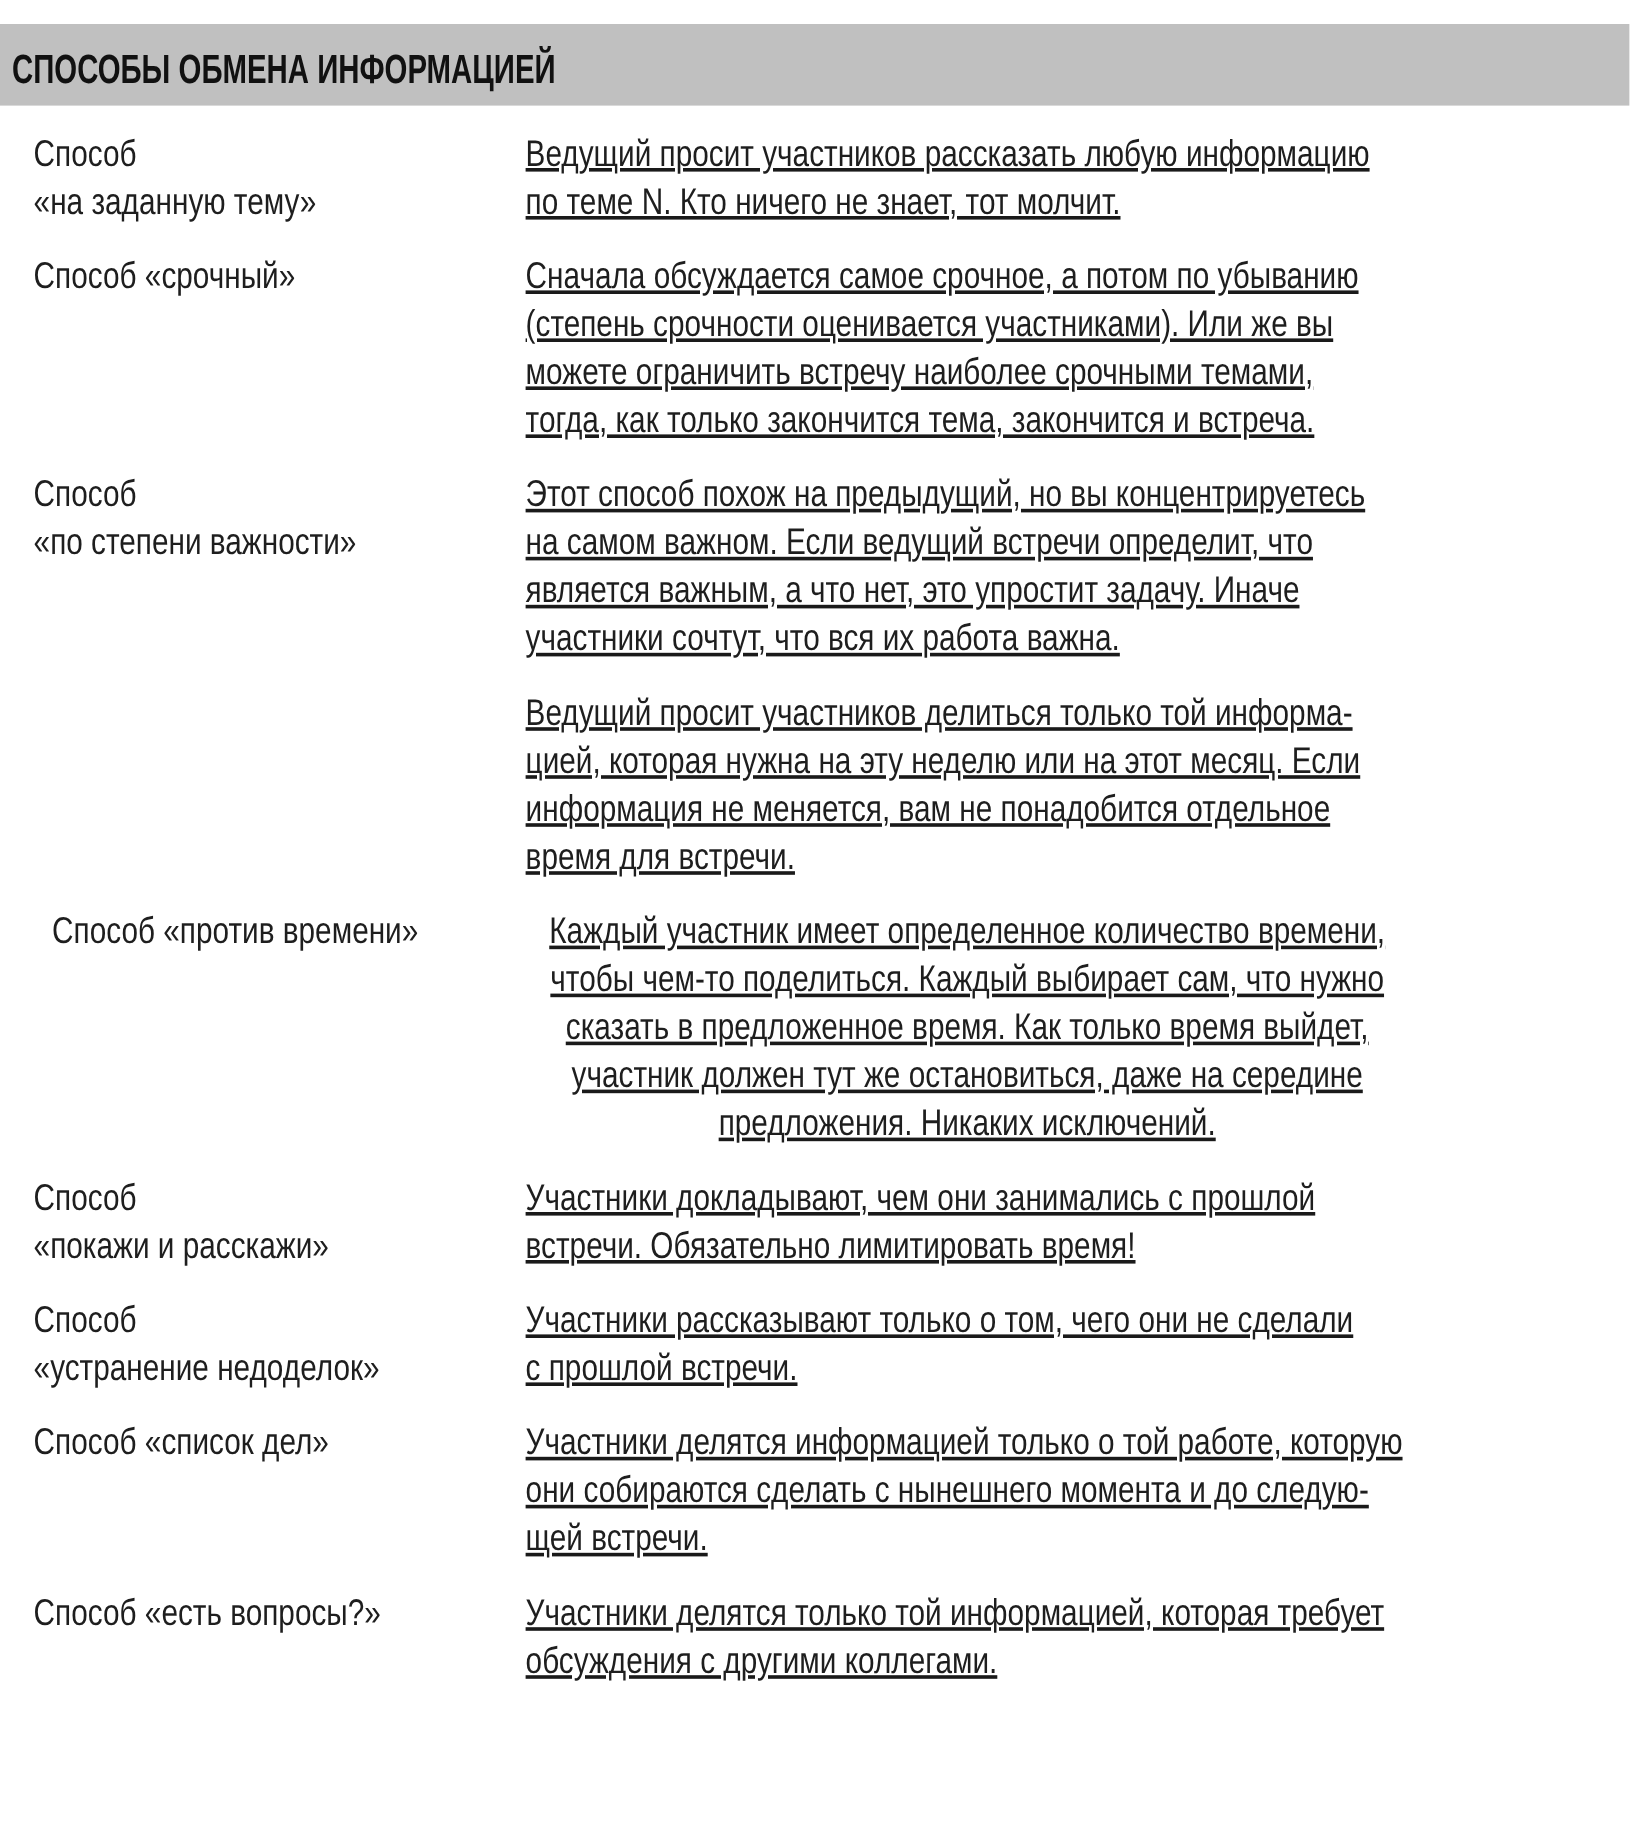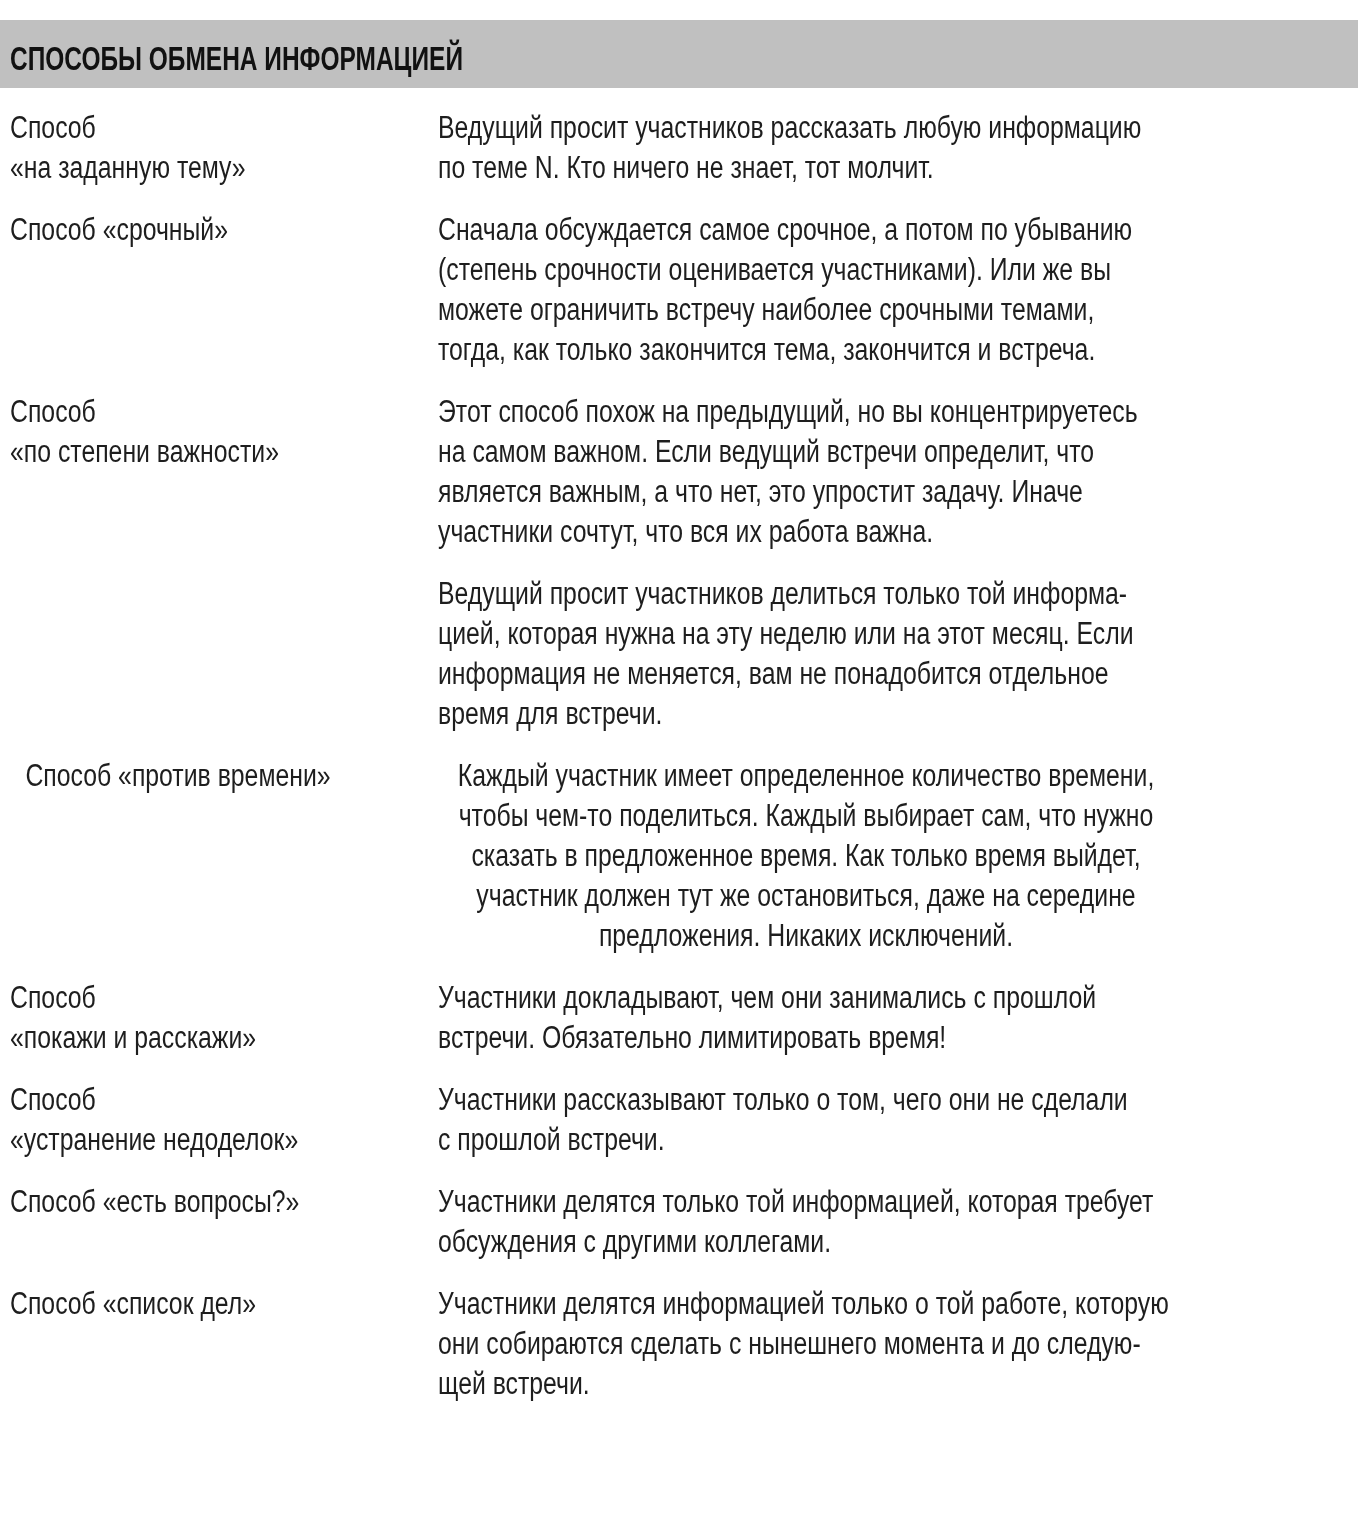--- a/index.html
+++ b/index.html
@@ -48,27 +48,28 @@
       display: block;
       margin-bottom: 22px;
     }
     .row::after {
       content: "";
       display: block;
       clear: both;
     }
     .cell-left {
       position: absolute;
-      left: 10px;
+      left: 28px;
       top: 0;
       width: 420px;
     }
     .cell-right {
       margin-left: 438px;
       width: 920px;
+      text-decoration: underline;
     }
     .line {
       display: block;
       height: 40px;
       line-height: 40px;
       font-size: 31px;
       font-weight: normal;
       white-space: nowrap;
       transform-origin: 0 50%;
       color: #1e1e1e;
@@ -149,32 +150,32 @@
     <div class="row" style="min-height: 80px;">
       <div class="cell-left">
         <span class="line">Способ</span>
         <span class="line">«устранение недоделок»</span>
       </div>
       <div class="cell-right">
         <span class="line">Участники рассказывают только о том, чего они не сделали</span>
         <span class="line">с прошлой встречи.</span>
       </div>
     </div>
-    <div class="row" style="min-height: 80px;">
-      <div class="cell-left">
-        <span class="line">Способ «есть вопросы?»</span>
-      </div>
-      <div class="cell-right">
-        <span class="line">Участники делятся только той информацией, которая требует</span>
-        <span class="line">обсуждения с другими коллегами.</span>
-      </div>
-    </div>
     <div class="row" style="min-height: 120px;">
       <div class="cell-left">
         <span class="line">Способ «список дел»</span>
       </div>
       <div class="cell-right">
         <span class="line">Участники делятся информацией только о той работе, которую</span>
         <span class="line">они собираются сделать с нынешнего момента и до следую-</span>
         <span class="line">щей встречи.</span>
       </div>
     </div>
+    <div class="row" style="min-height: 80px;">
+      <div class="cell-left">
+        <span class="line">Способ «есть вопросы?»</span>
+      </div>
+      <div class="cell-right">
+        <span class="line">Участники делятся только той информацией, которая требует</span>
+        <span class="line">обсуждения с другими коллегами.</span>
+      </div>
+    </div>
   </div>
 
 </body></html>

